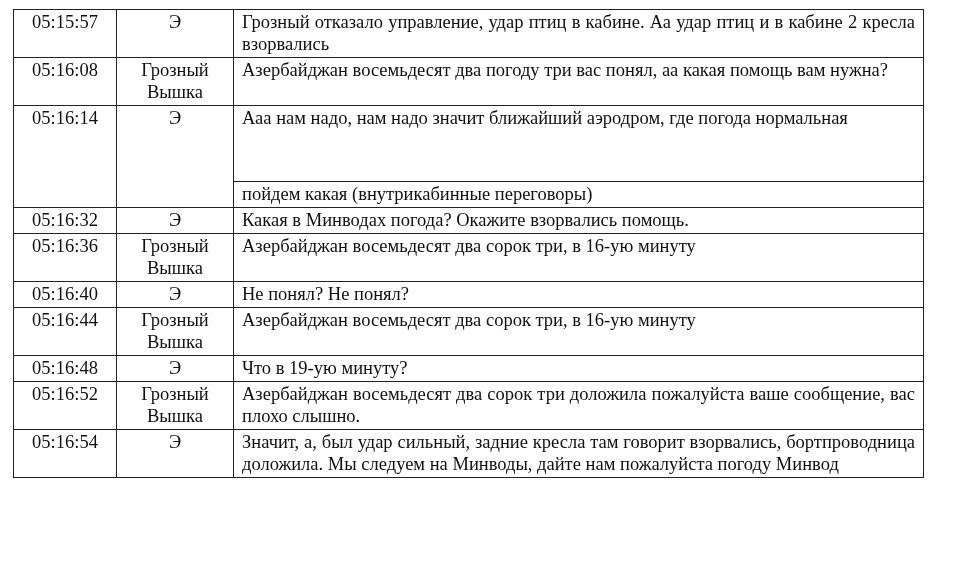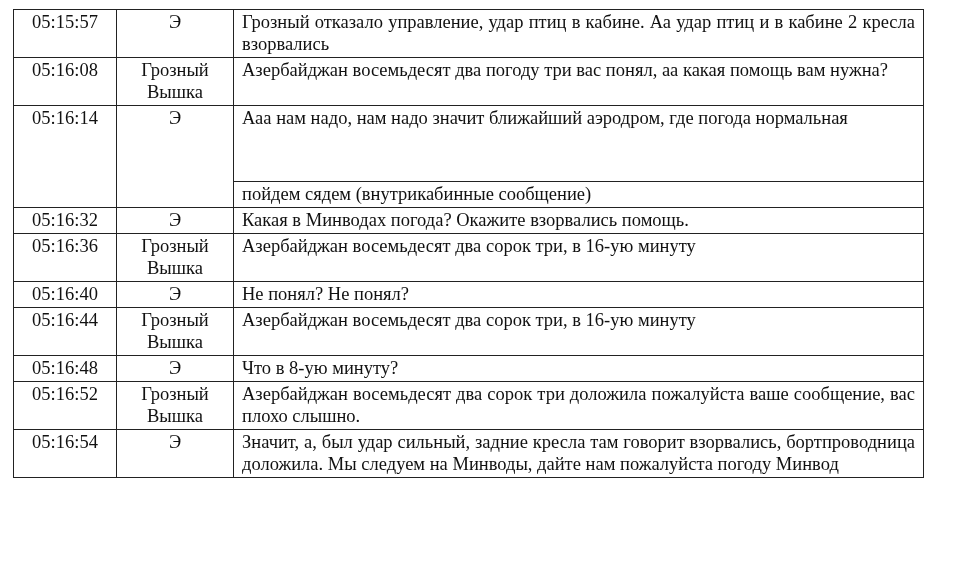--- a/index.html
+++ b/index.html
@@ -33,21 +33,21 @@
       <td class="time">05:16:08</td>
       <td class="spk">Грозный Вышка</td>
       <td class="msg">Азербайджан восемьдесят два погоду три вас понял, аа какая помощь вам нужна?</td>
     </tr>
     <tr>
       <td class="time" rowspan="2">05:16:14</td>
       <td class="spk" rowspan="2">Э</td>
       <td class="msg tall">Ааа нам надо, нам надо значит ближайший аэродром, где погода нормальная</td>
     </tr>
     <tr>
-      <td class="msg">пойдем сядем (внутрикабинные сообщение)</td>
+      <td class="msg">пойдем какая (внутрикабинные переговоры)</td>
     </tr>
     <tr>
       <td class="time">05:16:32</td>
       <td class="spk">Э</td>
       <td class="msg">Какая в Минводах погода? Окажите взорвались помощь.</td>
     </tr>
     <tr>
       <td class="time">05:16:36</td>
       <td class="spk">Грозный Вышка</td>
       <td class="msg">Азербайджан восемьдесят два сорок три, в 16-ую минуту</td>
@@ -58,21 +58,21 @@
       <td class="msg">Не понял? Не понял?</td>
     </tr>
     <tr>
       <td class="time">05:16:44</td>
       <td class="spk">Грозный Вышка</td>
       <td class="msg">Азербайджан восемьдесят два сорок три, в 16-ую минуту</td>
     </tr>
     <tr>
       <td class="time">05:16:48</td>
       <td class="spk">Э</td>
-      <td class="msg">Что в 8-ую минуту?</td>
+      <td class="msg">Что в 19-ую минуту?</td>
     </tr>
     <tr>
       <td class="time">05:16:52</td>
       <td class="spk">Грозный Вышка</td>
       <td class="msg">Азербайджан восемьдесят два сорок три доложила пожалуйста ваше сообщение, вас плохо слышно.</td>
     </tr>
     <tr>
       <td class="time">05:16:54</td>
       <td class="spk">Э</td>
       <td class="msg">Значит, а, был удар сильный, задние кресла там говорит взорвались, бортпроводница доложила. Мы следуем на Минводы, дайте нам пожалуйста погоду Минвод</td>

